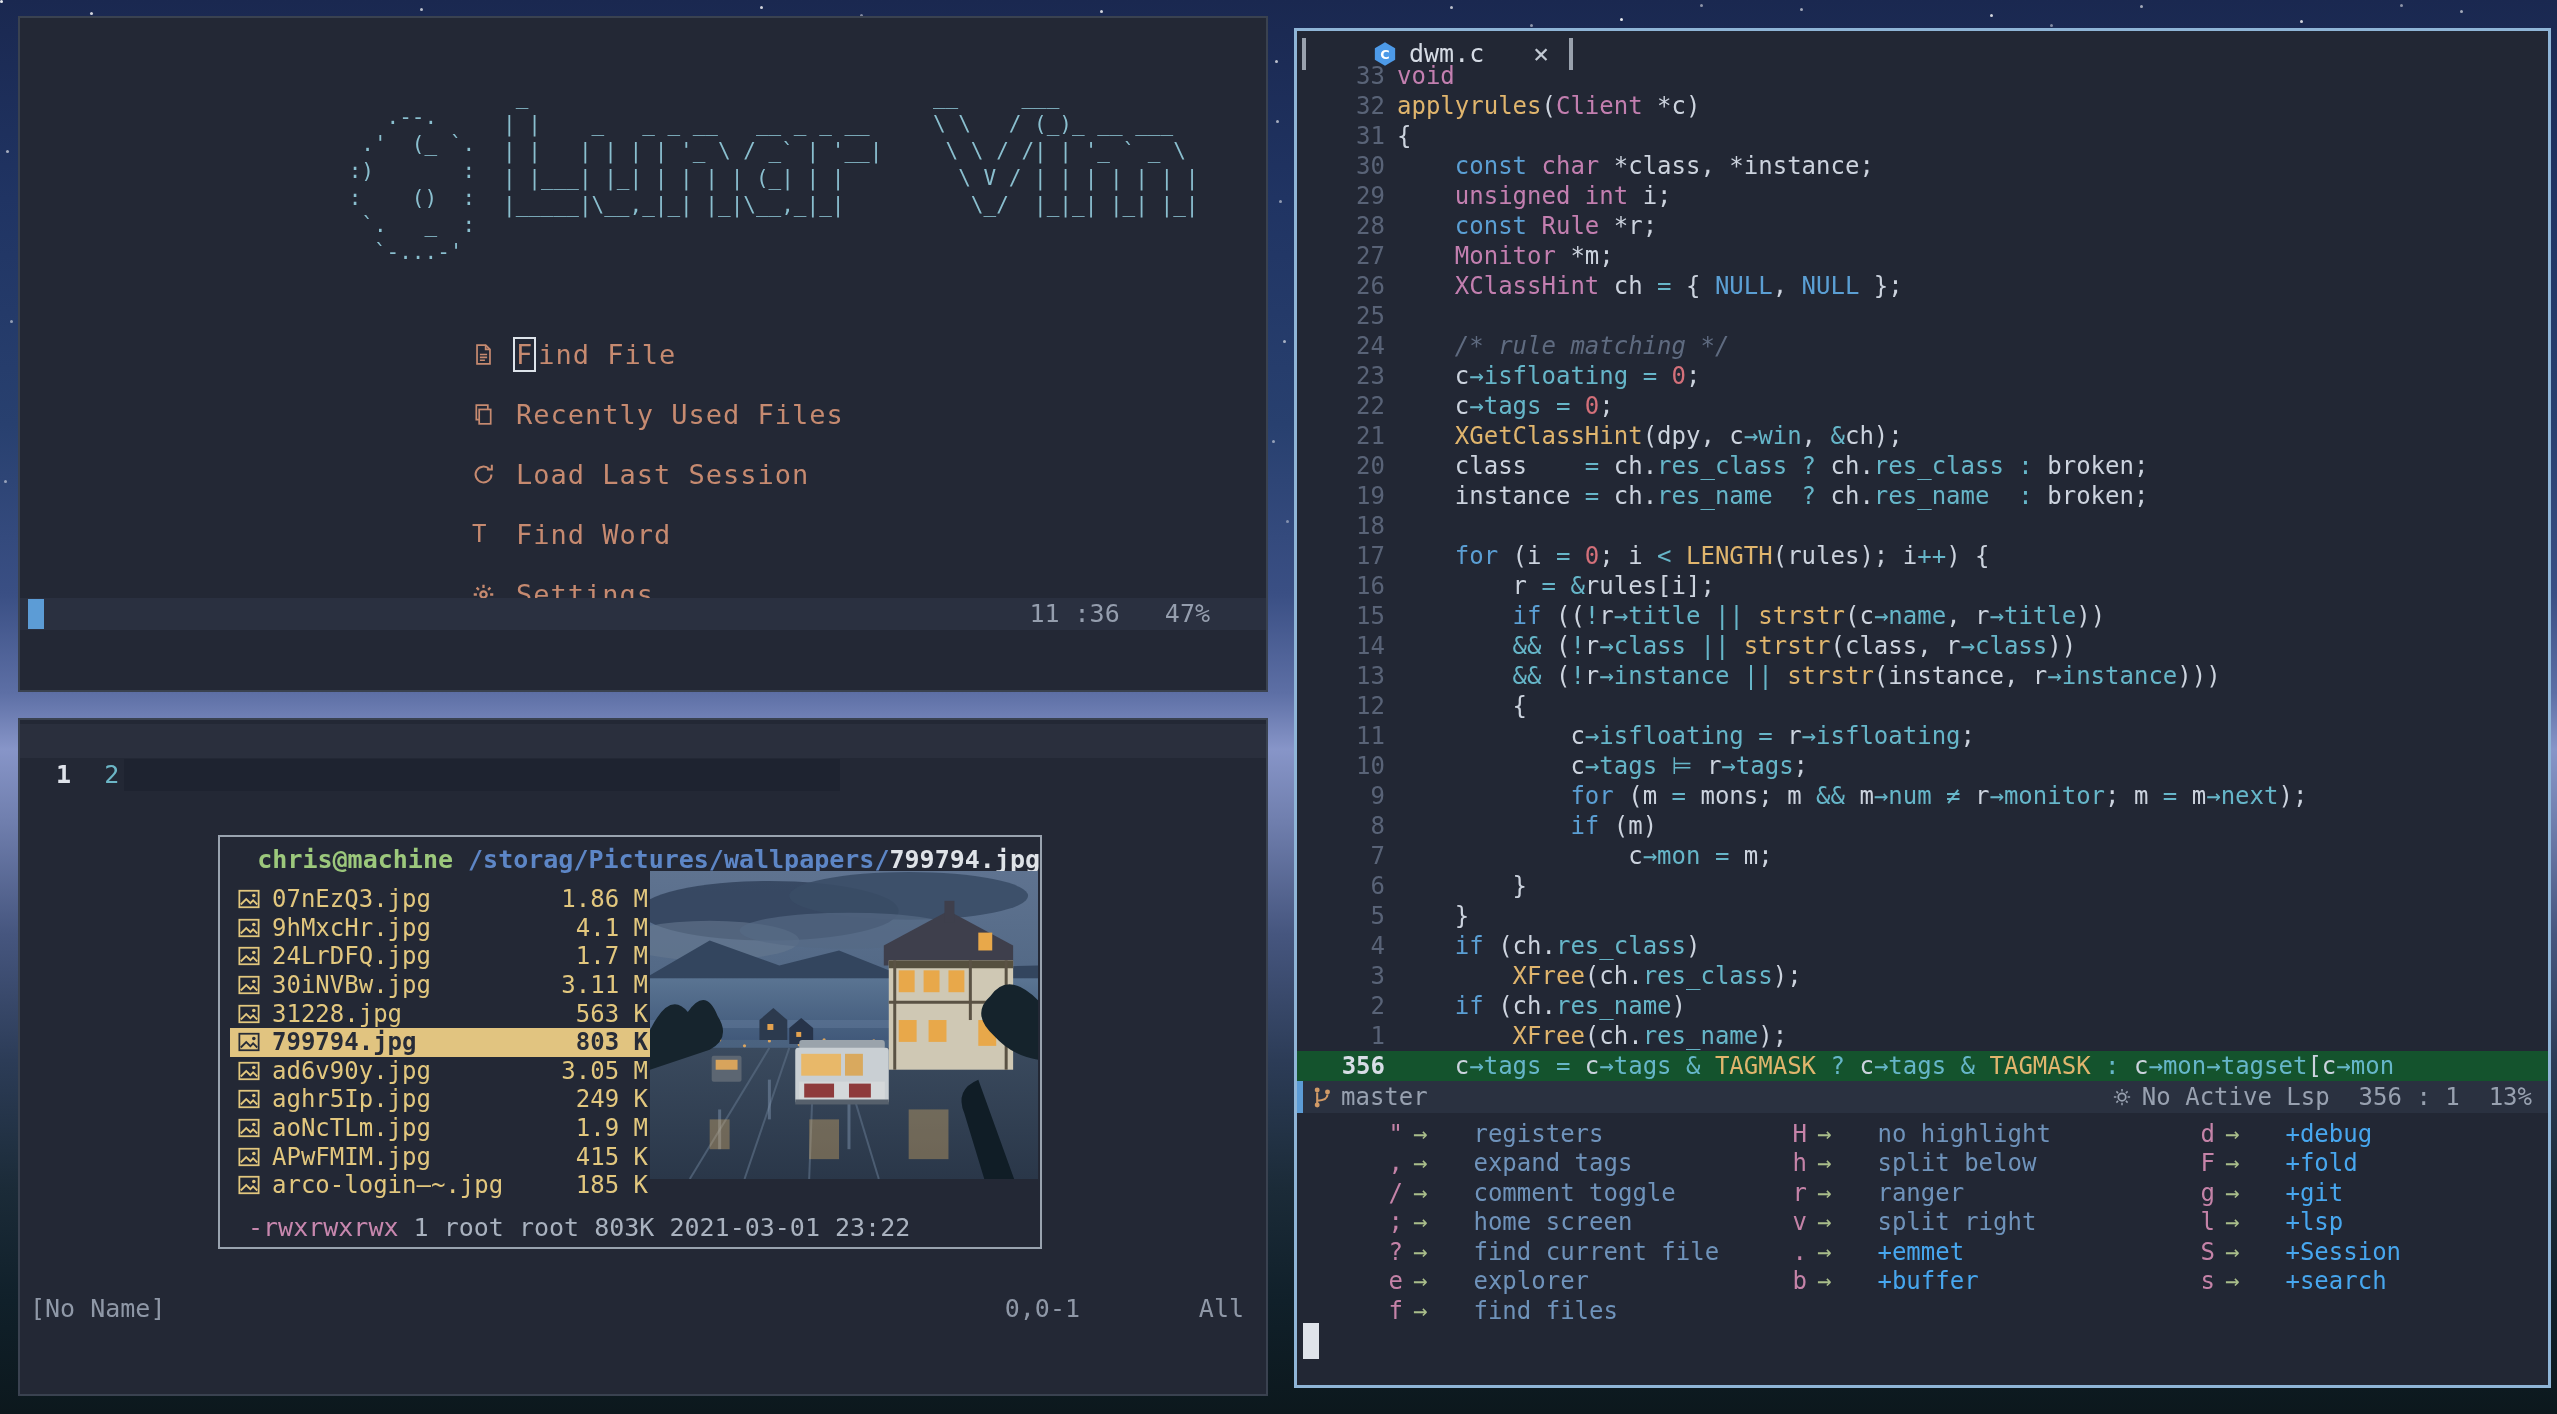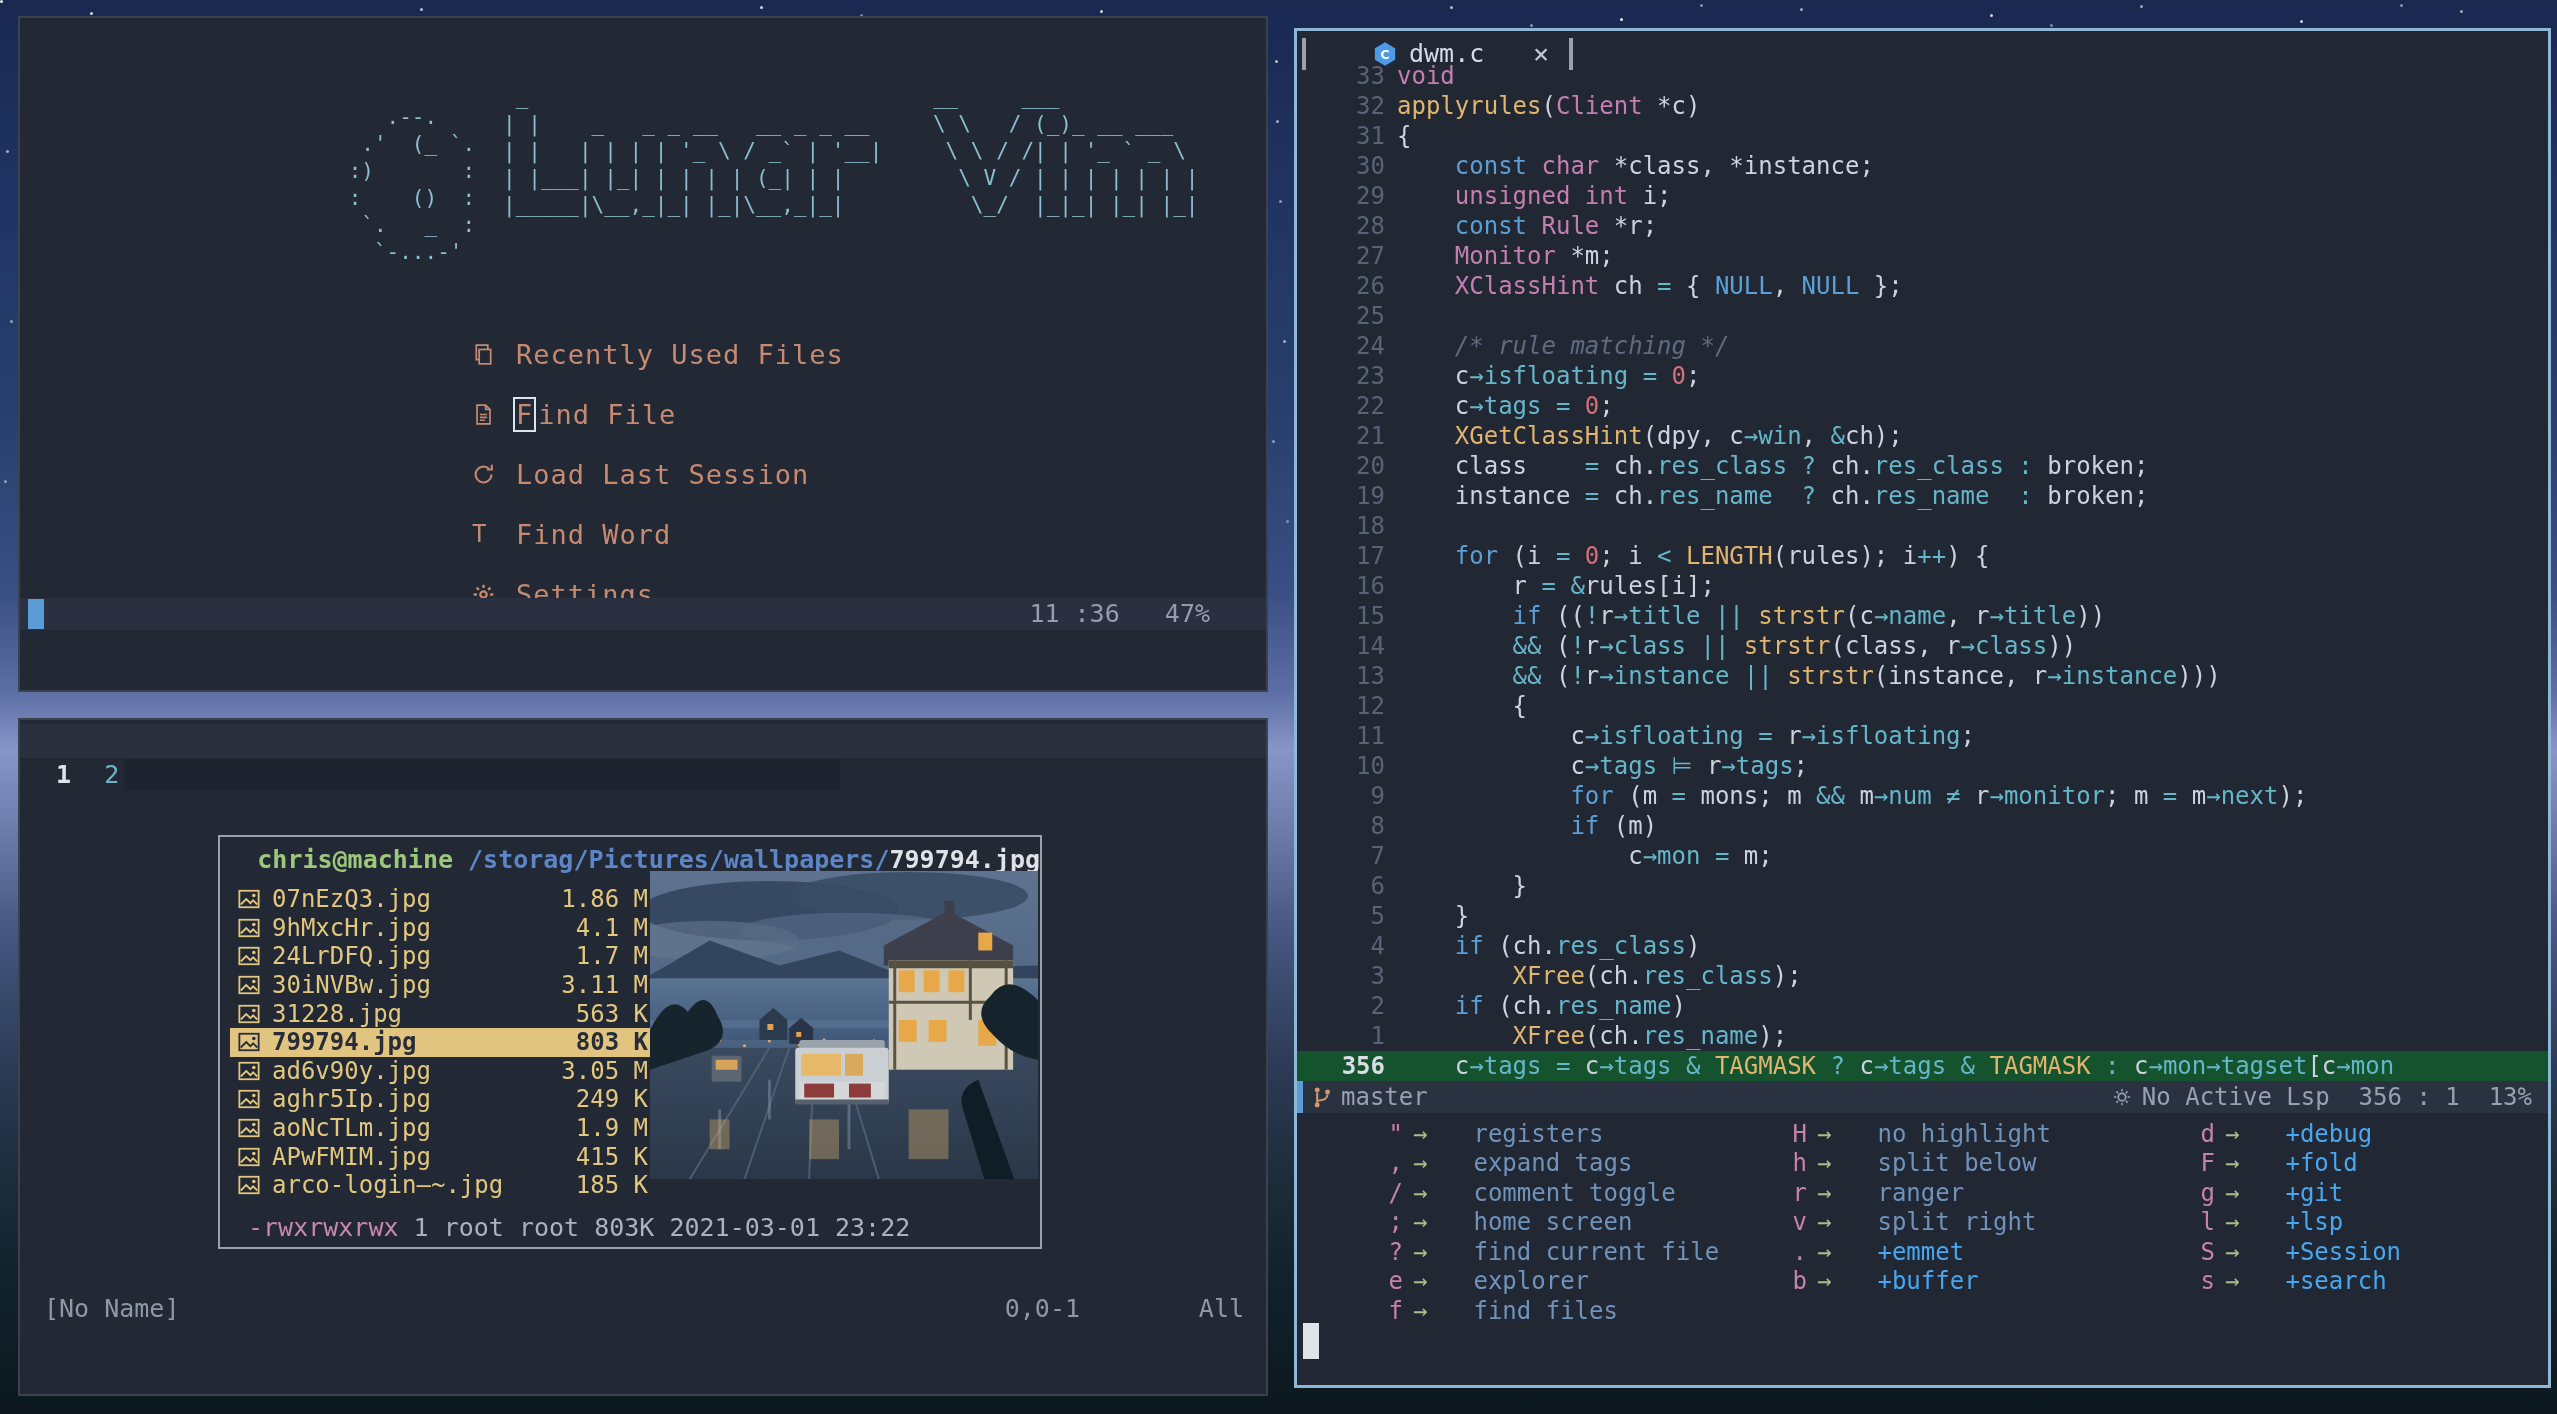--- a/index.html
+++ b/index.html
@@ -66,21 +66,21 @@
   .file-list { position:absolute; left:10px; top:48px; width:430px; }
   .file-row { display:flex; align-items:center; height:28.6px; color:#e2c77e; font-size:24px; cursor:pointer; }
   .file-row .file-icon { width:28px; margin-left:8px; display:flex; align-items:center; }
   .file-row .file-name { flex:1; margin-left:6px; white-space:pre; }
   .file-row .file-size { white-space:pre; padding-right:12px; }
   .file-row.selected { background:#e1c480; color:#272c38; font-weight:bold; }
   .preview { position:absolute; left:430px; top:34px; width:388px; height:308px; }
   .perms { position:absolute; left:228px; top:493px; font-size:25px; white-space:pre; }
   .perm-pink { color:#c787ae; } .perm-rest { color:#a9b2bf; }
   .files-status { position:absolute; left:0; right:0; top:572px; height:34px; font-size:25px; line-height:34px; color:#8f98a7; }
-  .fs-name { position:absolute; left:24px; }
+  .fs-name { position:absolute; left:10px; }
   .fs-pos { position:absolute; right:186px; }
   .fs-scroll { position:absolute; right:22px; }
 
   
   .tabline { position:relative; height:46px; background:#222734; }
   .vbar { position:absolute; top:7px; width:4px; height:32px; background:#99a1ad; }
   .vbar.left { left:5px; } .vbar.right { left:272px; }
   .tab-icon { position:absolute; left:74px; top:9px; }
   .tab-title { position:absolute; left:112px; top:0; line-height:46px; font-size:25px; color:#d5dbe4; cursor:pointer; }
   .tab-close { position:absolute; left:236px; top:0; line-height:46px; font-size:27px; color:#c2c9d3; cursor:pointer; }
@@ -124,35 +124,35 @@
     <pre> _                                __     ___
 | |    _   _ _ __   __ _ _ __     \ \   / (_)_ __ ___
 | |   | | | | '_ \ / _` | '__|     \ \ / /| | '_ ` _ \
 | |___| |_| | | | | (_| | |         \ V / | | | | | | |
 |_____|\__,_|_| |_|\__,_|_|          \_/  |_|_| |_| |_|</pre>
   </div>
   <div class="menu">
       <div class="menu-item">
         <span class="menu-icon">
           <svg width="23" height="23" viewBox="0 0 16 16">
-            <rect x="5" y="4.5" width="8" height="10" fill="none" stroke="currentColor" stroke-width="1.2"></rect>
-            <path d="M11 4.5v-3h-8v10h2" fill="none" stroke="currentColor" stroke-width="1.2"></path>
-          </svg>
-        </span>
-        <span class="menu-label">Recently Used Files</span>
-      </div>
-      <div class="menu-item">
-        <span class="menu-icon">
-          <svg width="23" height="23" viewBox="0 0 16 16">
             <path d="M3.5 1.5h6l3 3v10h-9z" fill="none" stroke="currentColor" stroke-width="1.2"></path>
             <path d="M9.5 1.5v3h3" fill="none" stroke="currentColor" stroke-width="1.2"></path>
             <path d="M5.5 8h5M5.5 10h5M5.5 12h3.5" stroke="currentColor" stroke-width="1.1"></path>
           </svg>
         </span>
         <span class="menu-label"><span class="cursor-box">F</span>ind File</span>
+      </div>
+      <div class="menu-item">
+        <span class="menu-icon">
+          <svg width="23" height="23" viewBox="0 0 16 16">
+            <rect x="5" y="4.5" width="8" height="10" fill="none" stroke="currentColor" stroke-width="1.2"></rect>
+            <path d="M11 4.5v-3h-8v10h2" fill="none" stroke="currentColor" stroke-width="1.2"></path>
+          </svg>
+        </span>
+        <span class="menu-label">Recently Used Files</span>
       </div>
       <div class="menu-item">
         <span class="menu-icon">
           <svg width="23" height="23" viewBox="0 0 16 16">
             <path d="M13.5 8a5.5 5.5 0 1 1-1.6-3.9" fill="none" stroke="currentColor" stroke-width="1.4"></path>
             <path d="M13.8 1.2v3.4h-3.4" fill="none" stroke="currentColor" stroke-width="1.4"></path>
           </svg>
         </span>
         <span class="menu-label">Load Last Session</span>
       </div>

